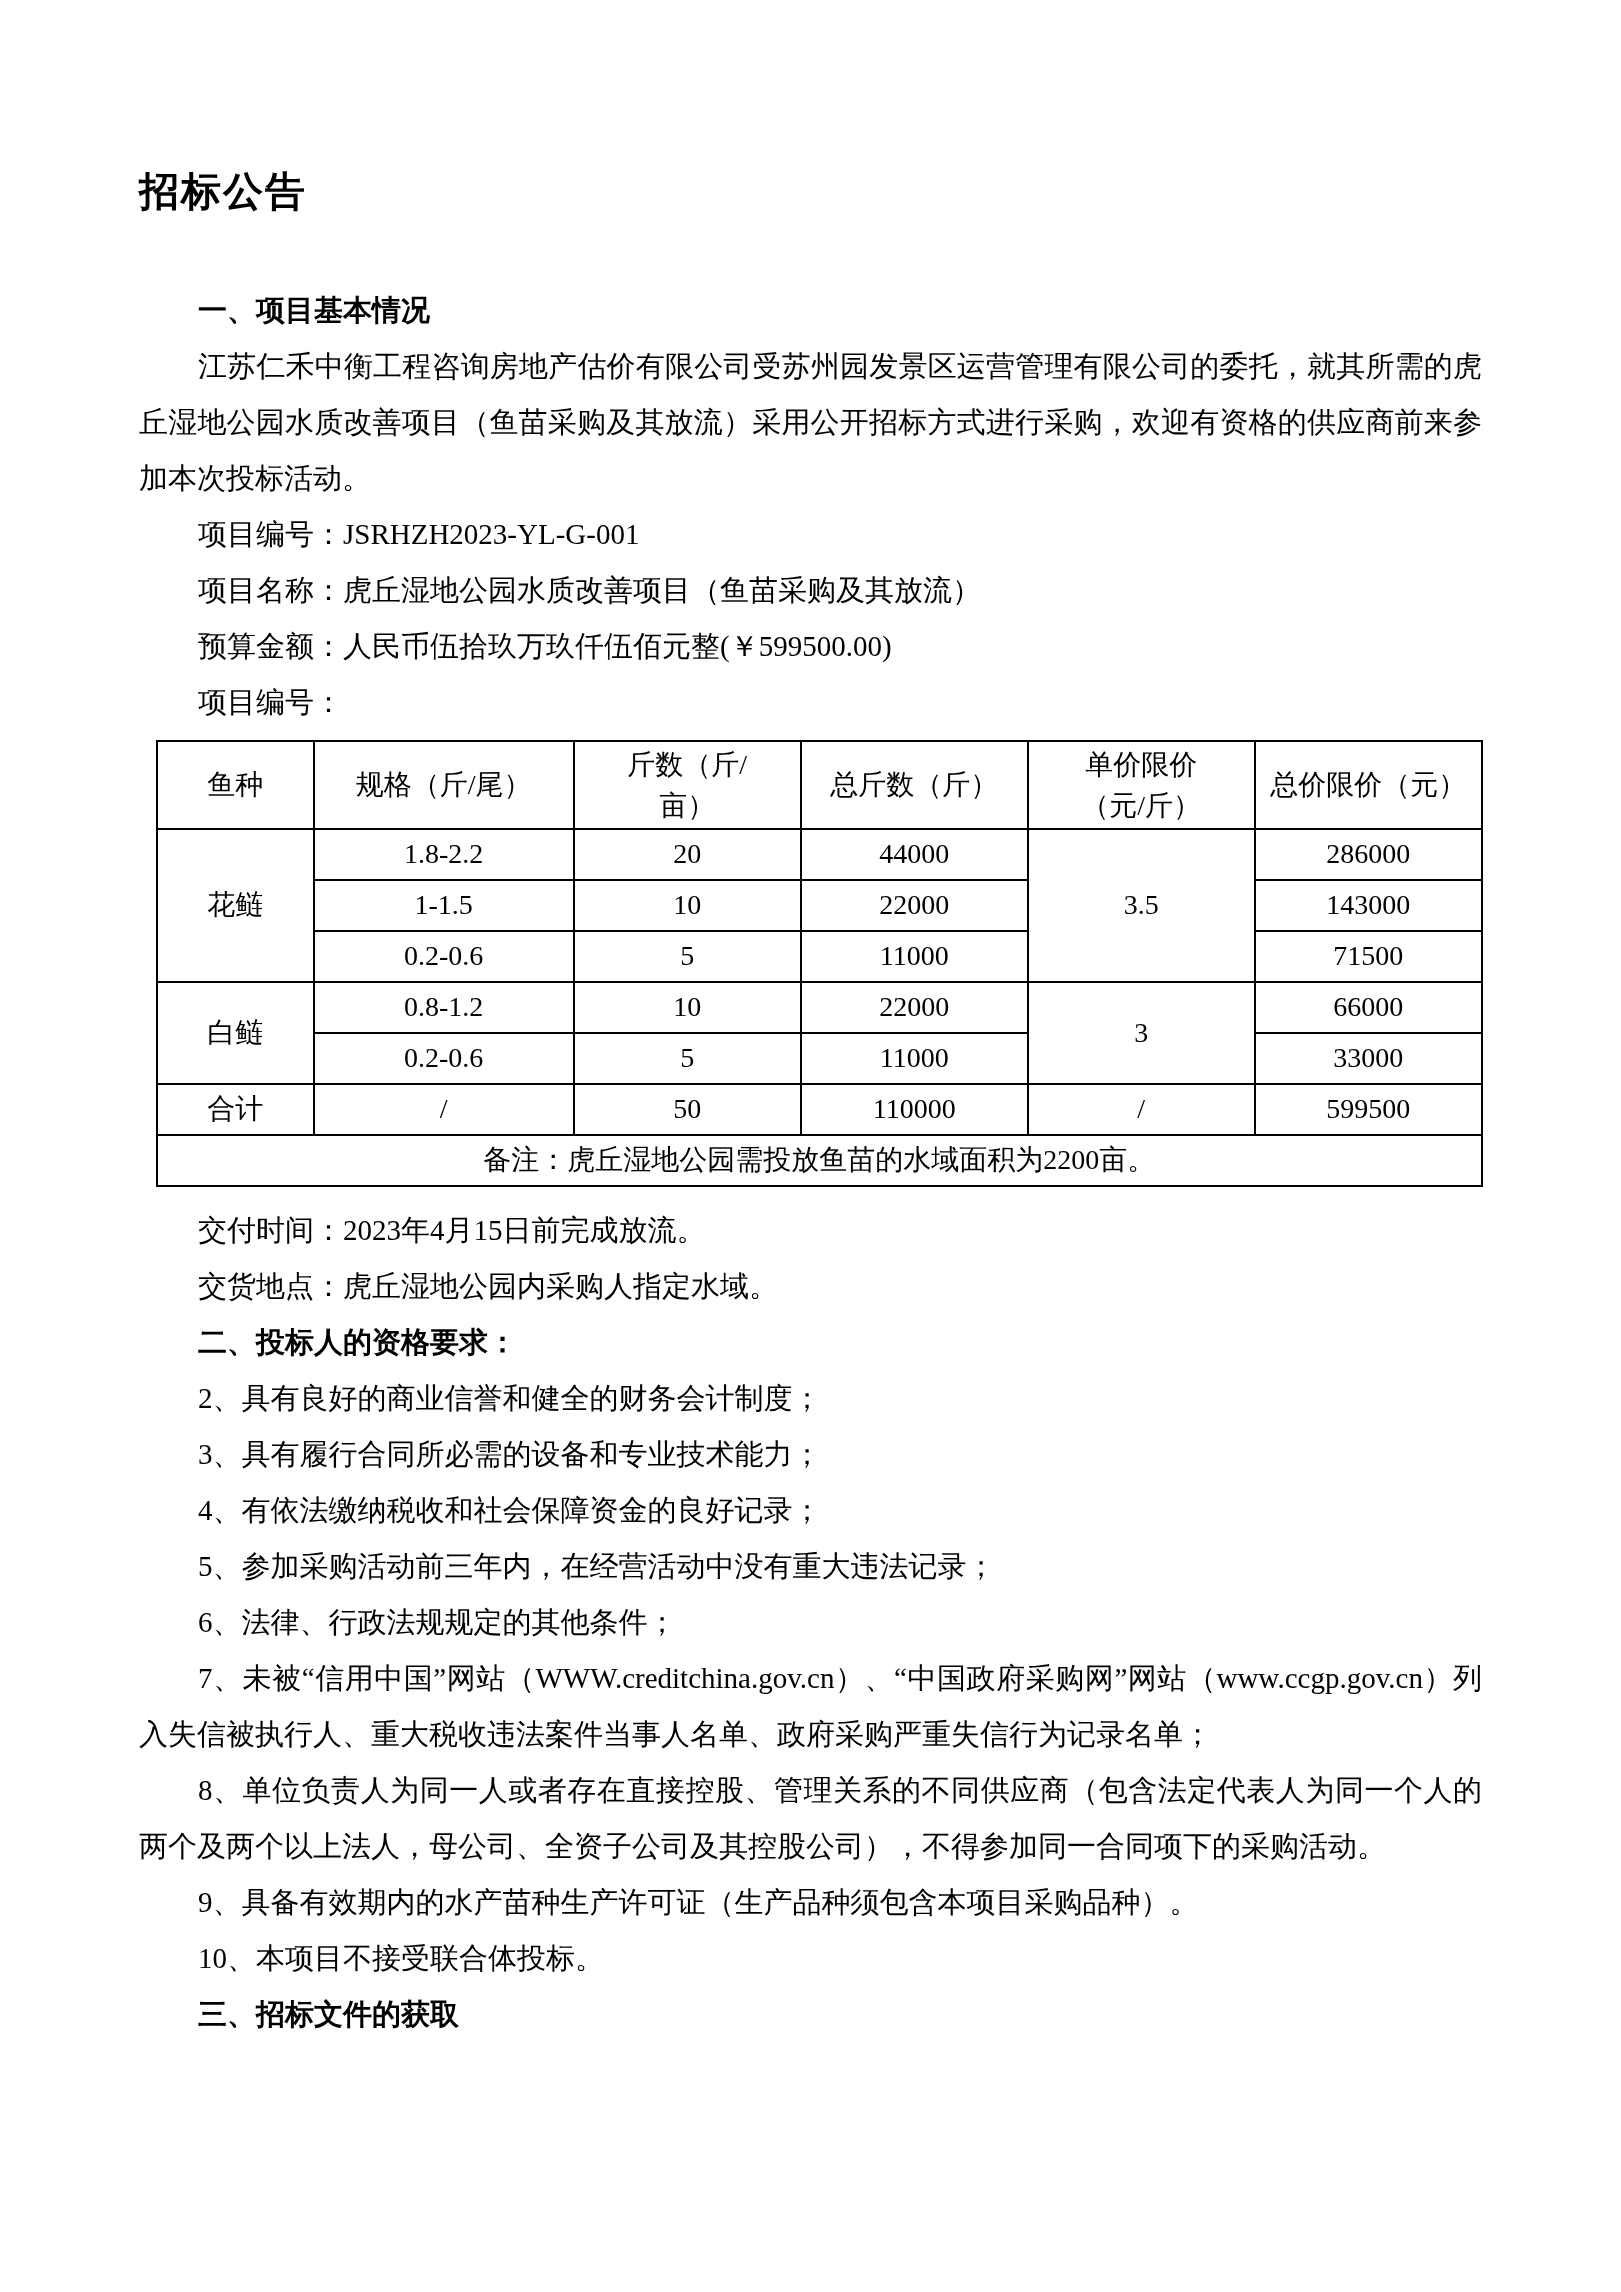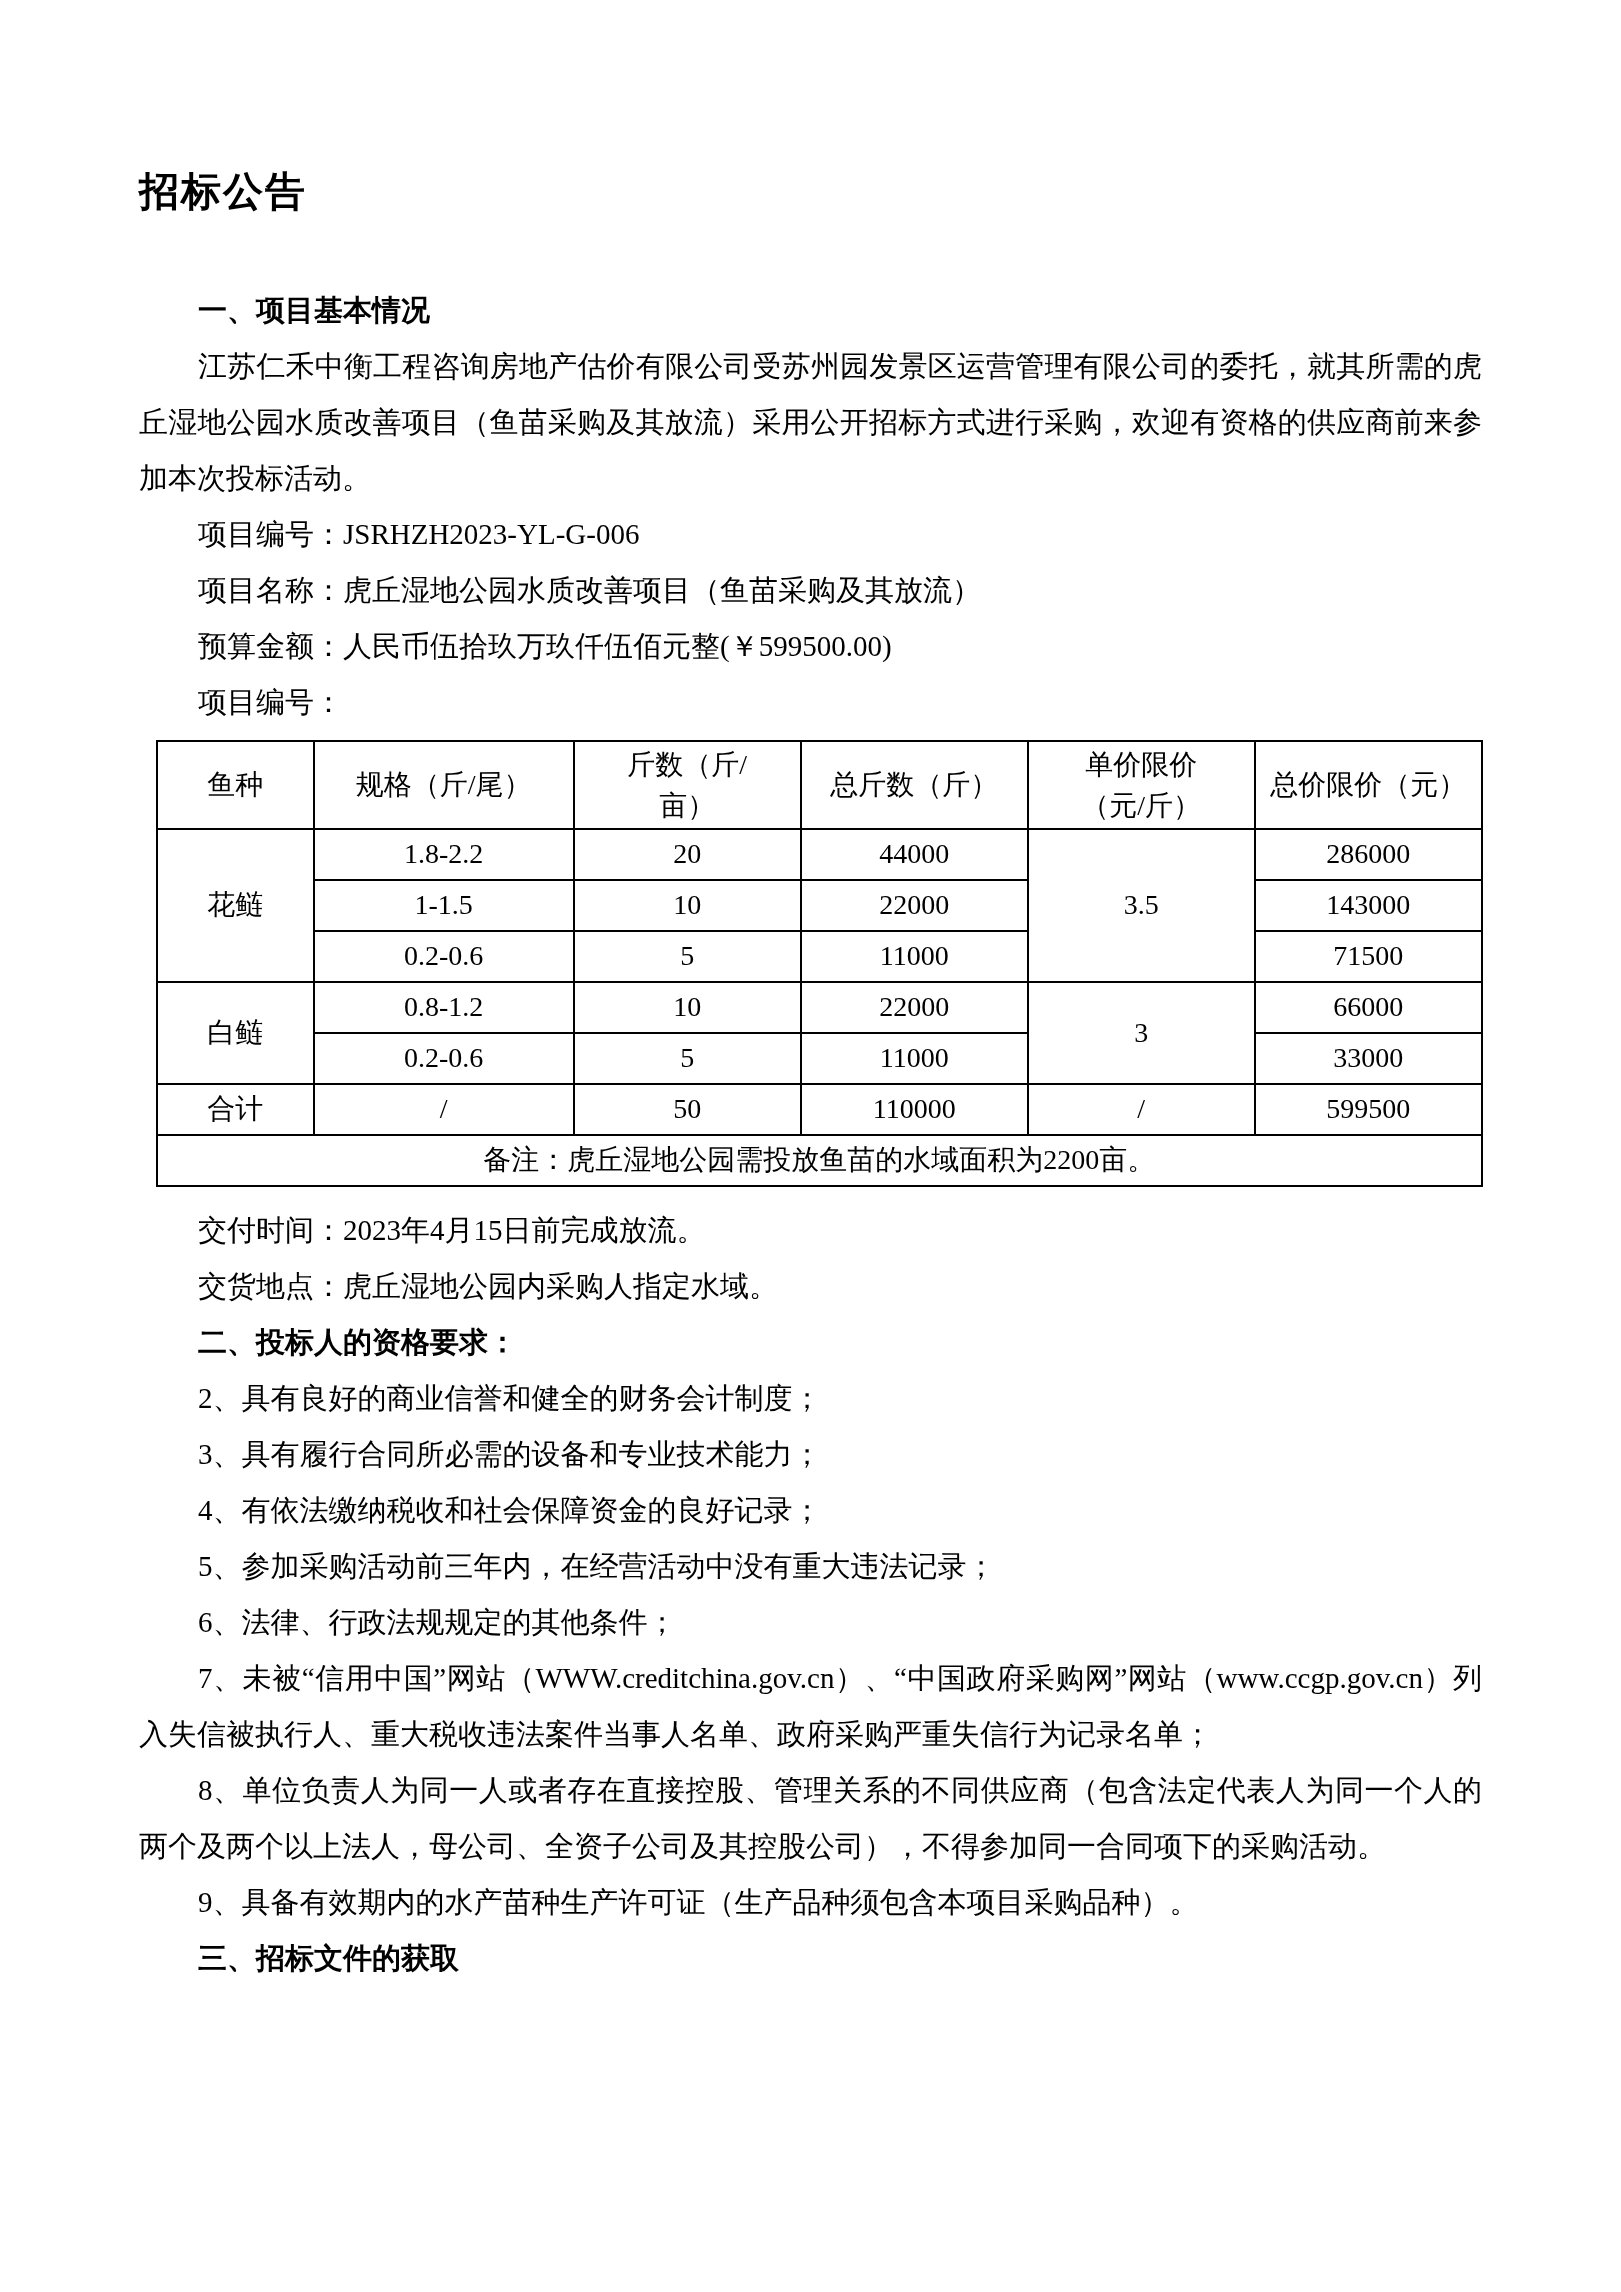--- a/index.html
+++ b/index.html
@@ -81,21 +81,21 @@
 </head>
 <body>
 
 <div class="page">
 
   <h1 class="doc-title">招标公告</h1>
 
   <p class="body-line indent heading">一、项目基本情况</p>
 
   <p class="body-line indent">江苏仁禾中衡工程咨询房地产估价有限公司受苏州园发景区运营管理有限公司的委托，就其所需的虎丘湿地公园水质改善项目（鱼苗采购及其放流）采用公开招标方式进行采购，欢迎有资格的供应商前来参加本次投标活动。</p>
-  <p class="body-line indent">项目编号：JSRHZH2023-YL-G-006</p>
+  <p class="body-line indent">项目编号：JSRHZH2023-YL-G-001</p>
   <p class="body-line indent">项目名称：虎丘湿地公园水质改善项目（鱼苗采购及其放流）</p>
   <p class="body-line indent">预算金额：人民币伍拾玖万玖仟伍佰元整(￥599500.00)</p>
   <p class="body-line indent">项目编号：</p>
 
   <table class="req-table">
     <colgroup>
       <col style="width:157px">
         <col style="width:260px">
         <col style="width:227px">
       <col style="width:227px">
@@ -170,17 +170,18 @@
 
   <p class="body-line indent heading sec2-gap">二、投标人的资格要求：</p>
   <p class="body-line indent">2、具有良好的商业信誉和健全的财务会计制度；</p>
   <p class="body-line indent">3、具有履行合同所必需的设备和专业技术能力；</p>
   <p class="body-line indent">4、有依法缴纳税收和社会保障资金的良好记录；</p>
   <p class="body-line indent">5、参加采购活动前三年内，在经营活动中没有重大违法记录；</p>
   <p class="body-line indent">6、法律、行政法规规定的其他条件；</p>
   <p class="body-line indent">7、未被“信用中国”网站（WWW.creditchina.gov.cn）、“中国政府采购网”网站（www.ccgp.gov.cn）列入失信被执行人、重大税收违法案件当事人名单、政府采购严重失信行为记录名单；</p>
   <p class="body-line indent">8、单位负责人为同一人或者存在直接控股、管理关系的不同供应商（包含法定代表人为同一个人的两个及两个以上法人，母公司、全资子公司及其控股公司），不得参加同一合同项下的采购活动。</p>
   <p class="body-line indent">9、具备有效期内的水产苗种生产许可证（生产品种须包含本项目采购品种）。</p>
+  <p class="body-line indent">10、本项目不接受联合体投标。</p>
 
   <p class="body-line indent heading sec3-gap">三、招标文件的获取</p>
 
 </div>
 
 
 </body></html>

